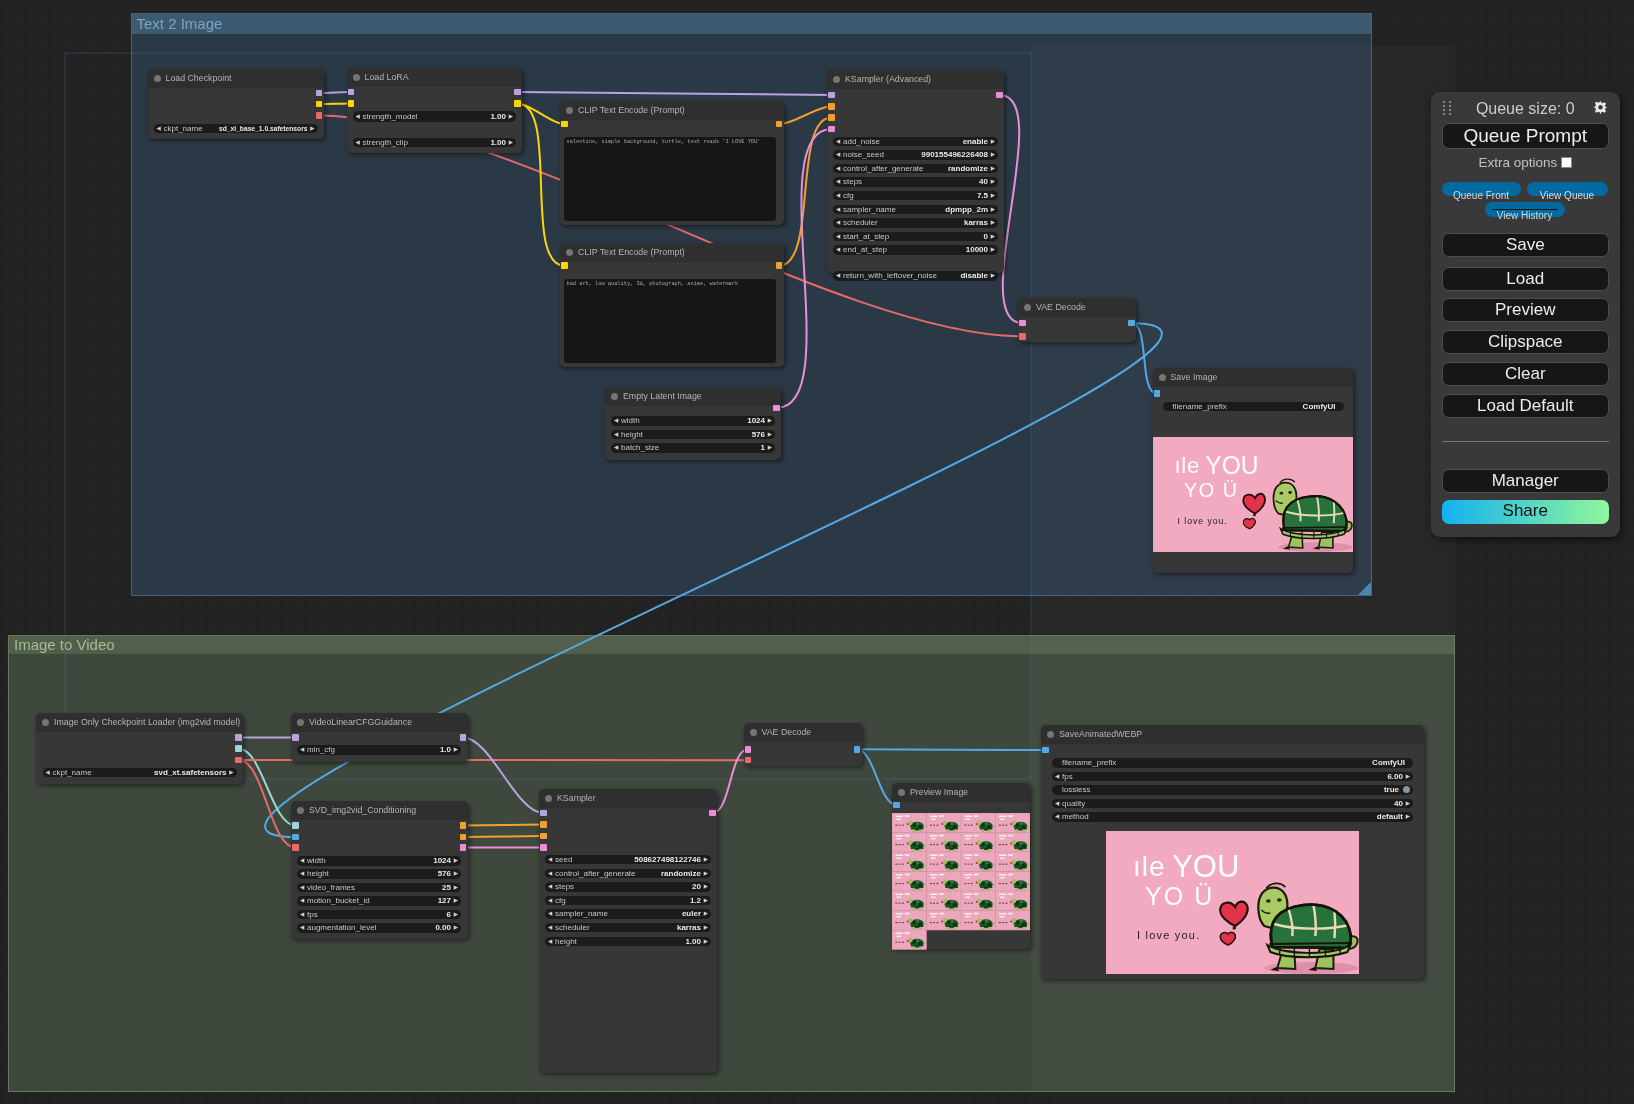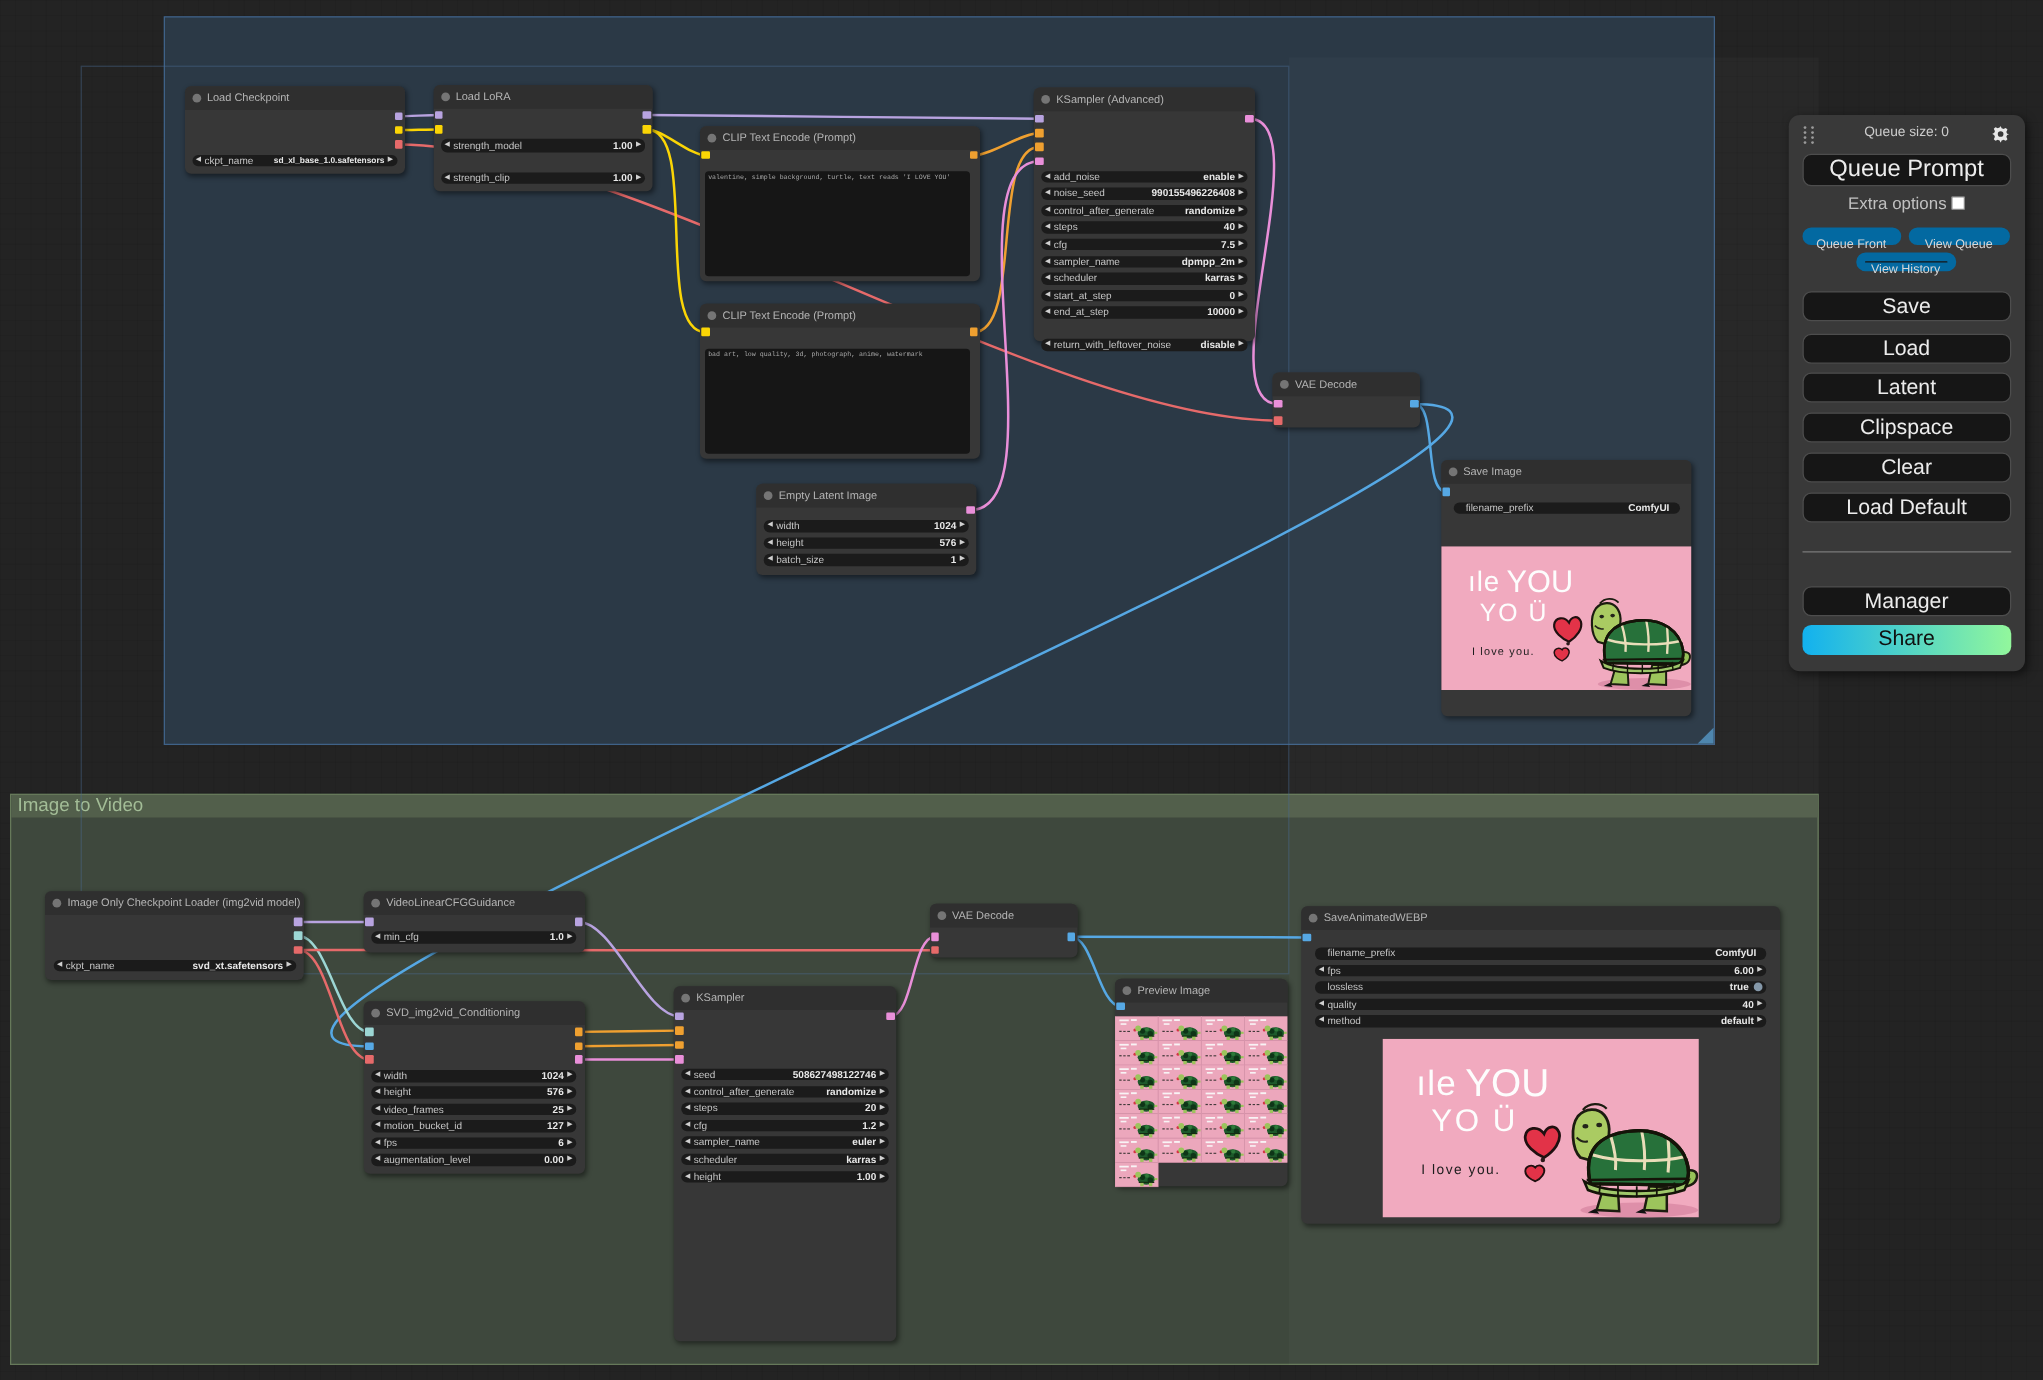--- a/index.html
+++ b/index.html
@@ -18,33 +18,34 @@
 .w .lb{position:absolute;left:10px;white-space:nowrap}
 .w .vl{position:absolute;white-space:nowrap;color:#dedede}
 .w .b{font-weight:bold;color:#e8e8e8}
 .w .sm{font-size:6.7px}
 .w .ar{position:absolute;font-size:5.5px;color:#d0d0d0;top:0}
 .w .tg{position:absolute;right:3px;top:1.25px;width:7px;height:7px;border-radius:50%;background:#8497a8}
 .ta{position:absolute;background:#161616;border-radius:3px;font-family:"Liberation Mono",monospace;font-size:5.3px;line-height:7px;color:#a8a8a8;padding:2px 3px;overflow:hidden}
 .panel{position:absolute;left:1430.5px;top:91.5px;width:189.5px;height:445.5px;background:#393939;border-radius:9px;box-shadow:2px 3px 8px rgba(0,0,0,0.5);font-size:13px}
 .phead{position:relative;height:30px}
 .drag{position:absolute;left:10px;top:8px}
-.qs{position:absolute;left:0;right:0;text-align:center;top:8px;color:#cdcdcd;font-size:11px}
+.qs{position:absolute;left:0;right:0;text-align:center;top:8px;color:#cdcdcd;font-size:16px}
 .gear{position:absolute;right:13px;top:9px}
 .panel .btn{position:absolute;left:11.5px;width:166.5px;height:24px;line-height:22px;background:#161616;border:1px solid #4d4d4d;border-radius:7px;color:#ececec;text-align:center;font-size:17px}
 .panel .btn.big{height:26px;line-height:24px}
 .xopt{position:absolute;top:63px;left:0;right:0;text-align:center;color:#c0c0c0;font-size:13.5px}
 .cb{display:inline-block;width:11px;height:11px;background:#fff;border:1px solid #888;vertical-align:-1.5px;border-radius:1px}
 .pill{position:absolute;height:14.5px;line-height:13px;background:#161616;border:7px solid #0369a1;border-radius:7.5px;color:#d8d8d8;text-align:center;font-size:10px}
 .sep{position:absolute;top:349px;left:11.5px;width:166.5px;border-top:1px solid #7a7a7a}
 .share{background:linear-gradient(90deg,#12b1ef,#92f79c)!important;color:#101010!important;border:none!important}
 </style></head>
 <body>
 
 <div class="grp" style="left:130.5px;top:13px;width:1241.5px;height:582.5px;background:#2b3946;border:1px solid #3f6288">
+  <div class="gt" style="background:#3e5a71;color:#7aa6c6">Text 2 Image</div>
   <svg style="position:absolute;right:0;bottom:0" width="13" height="13">
       <path d="M13,0 L13,13 L0,13 Z" fill="#4a84ad"></path>
     </svg>
 </div>
 <div class="grp" style="left:8px;top:635px;width:1447px;height:457px;background:#3e483d;border:1px solid #66795a">
   <div class="gt" style="background:#525f4b;color:#a3bd97;height:17.5px;line-height:17.5px">Image to Video</div>
 </div>
 <div class="lighten"></div>
 
 <svg class="wires" width="1634" height="1104">
@@ -525,19 +526,19 @@
         <path fill="#e8e8e8" d="M10 0l1.2 3.1a7 7 0 012.1.9L16.4 2.6 18.4 4.6l-1.4 3.1c.4.6.7 1.3.9 2.1L21 10l-3.1 1.2a7 7 0 01-.9 2.1l1.4 3.1-2 2-3.1-1.4a7 7 0 01-2.1.9L10 21l-1.2-3.1a7 7 0 01-2.1-.9l-3.1 1.4-2-2 1.4-3.1a7 7 0 01-.9-2.1L-1 10l3.1-1.2c.2-.8.5-1.5.9-2.1L1.6 3.6l2-2 3.1 1.4a7 7 0 012.1-.9L10 0zm0 6.5A3.5 3.5 0 1010 13.5 3.5 3.5 0 0010 6.5z" transform="translate(0 -0.5)"></path>
       </svg>
   </div>
   <div class="btn big" style="top:31.5px;font-size:19px">Queue Prompt</div>
   <div class="xopt">Extra options <span class="cb"></span></div>
   <div class="pill" style="left:11px;top:90px;width:79px">Queue Front</div>
   <div class="pill" style="left:96px;top:90px;width:81px">View Queue</div>
   <div class="pill" style="left:54px;top:110.5px;width:80px">View History</div>
   <div class="btn" style="top:141.5px">Save</div>
   <div class="btn" style="top:175px">Load</div>
-  <div class="btn" style="top:206.5px">Latent</div>
+  <div class="btn" style="top:206.5px">Preview</div>
   <div class="btn" style="top:238.5px">Clipspace</div>
   <div class="btn" style="top:270.5px">Clear</div>
   <div class="btn" style="top:302.5px">Load Default</div>
   <div class="sep"></div>
   <div class="btn" style="top:377px">Manager</div>
   <div class="btn share" style="top:408px">Share</div>
 </div>
 </body></html>

